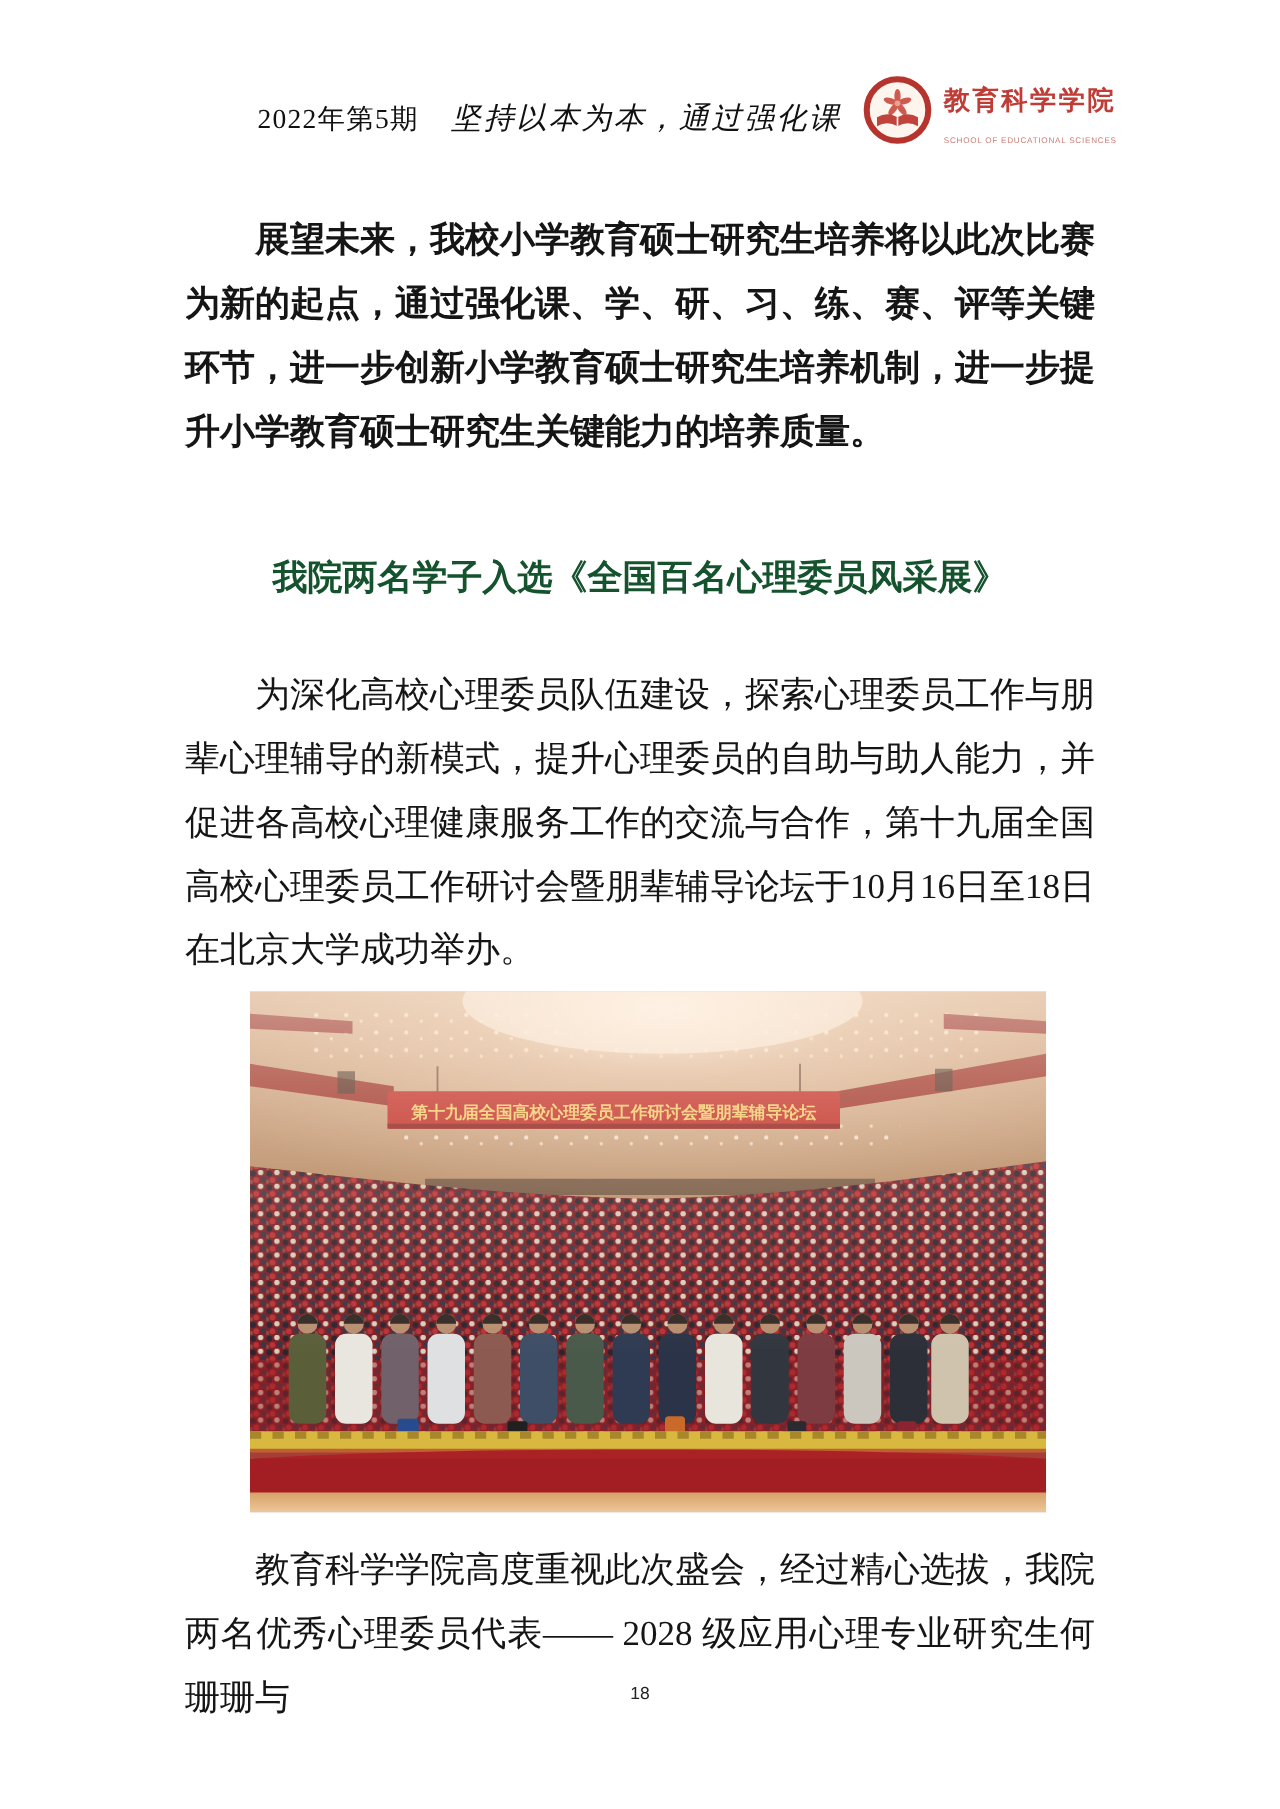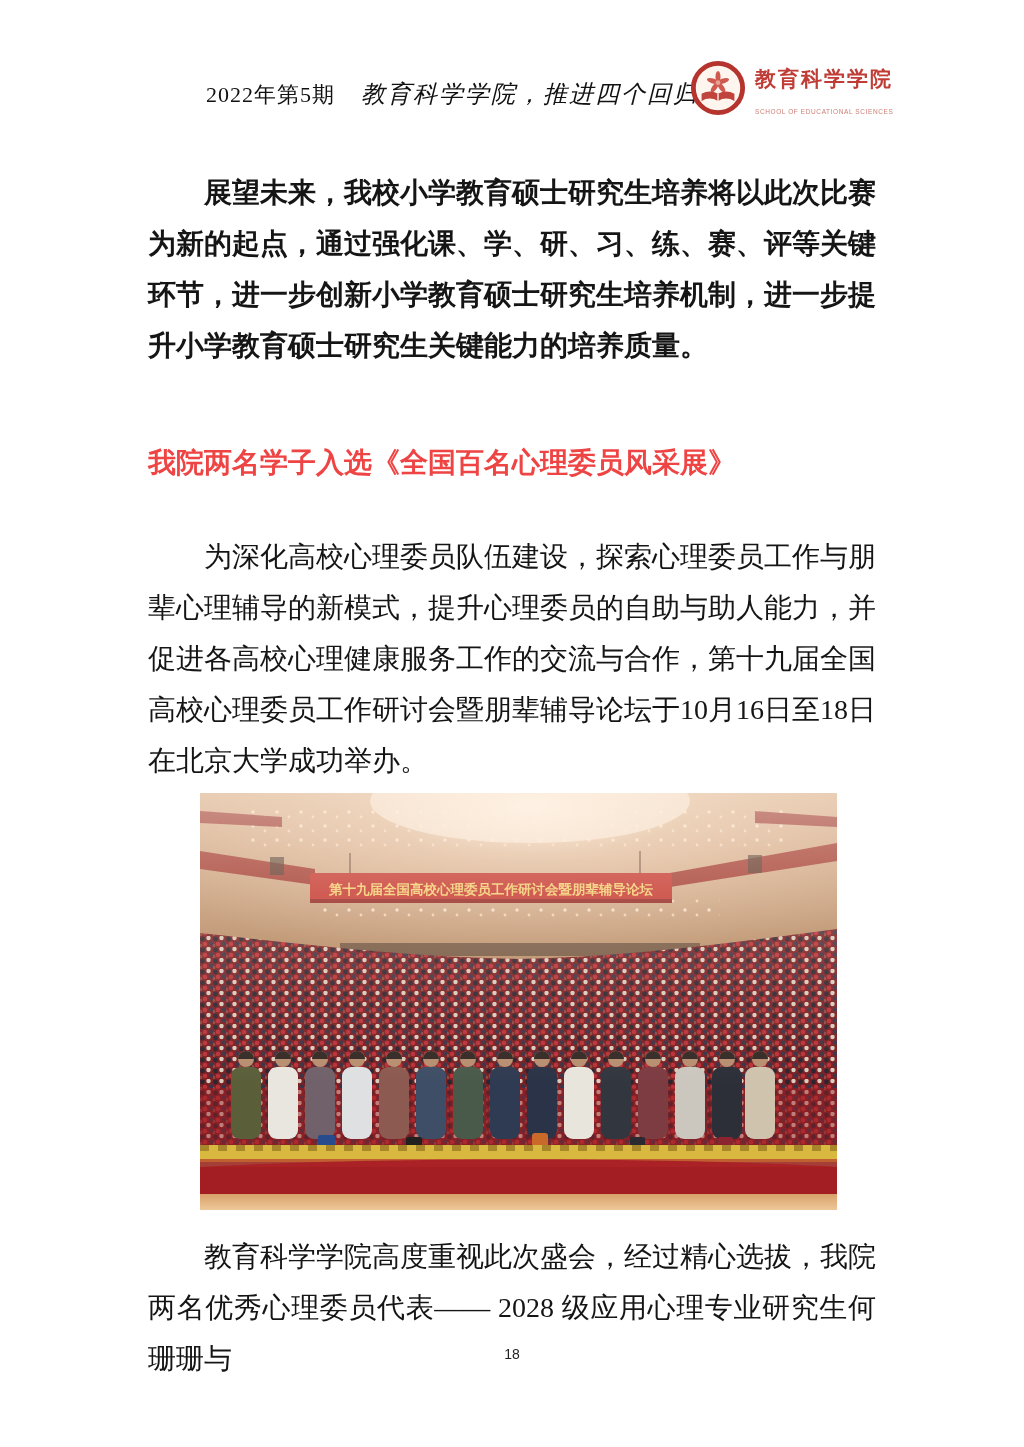--- a/index.html
+++ b/index.html
@@ -61,22 +61,22 @@
   .p2 { top: 531px; }
   .p3 { top: 1231px; }
   .section-title {
     position: absolute;
     left: 148px; top: 437px;
     width: 728px;
     margin: 0;
     font-size: 28px;
     line-height: 51px;
     font-weight: bold;
-    text-align: left;
-    color: #ef4444;
+    text-align: center;
+    color: #14532d;
   }
   
   .photo {
     position: absolute;
     left: 200px; top: 793px;
     width: 637px; height: 417px;
     margin: 0;
     overflow: hidden;
   }
   .photo svg { display: block; width: 100%; height: 100%; }
@@ -91,21 +91,21 @@
     color: #222222;
   }
 </style>
 </head>
 <body>
 
 <div class="page">
 
   <div class="hdr-left">
     <span class="issue">2022年第5期</span>
-    <span class="motto">教育科学学院，推进四个回归</span>
+    <span class="motto">坚持以本为本，通过强化课</span>
   </div>
 
   <div class="logo">
     <span>
       <svg width="56" height="56" viewBox="0 0 58 58" aria-hidden="true">
         <circle cx="29" cy="29" r="25.5" fill="#fdf5ee" stroke="#b5342e" stroke-width="5"></circle>
         <g fill="#cf5a50">
           <ellipse cx="29" cy="17.5" rx="2.6" ry="6"></ellipse>
           <ellipse cx="29" cy="17.5" rx="2.6" ry="6" transform="rotate(72 29 23.5)"></ellipse>
           <ellipse cx="29" cy="17.5" rx="2.6" ry="6" transform="rotate(144 29 23.5)"></ellipse>

